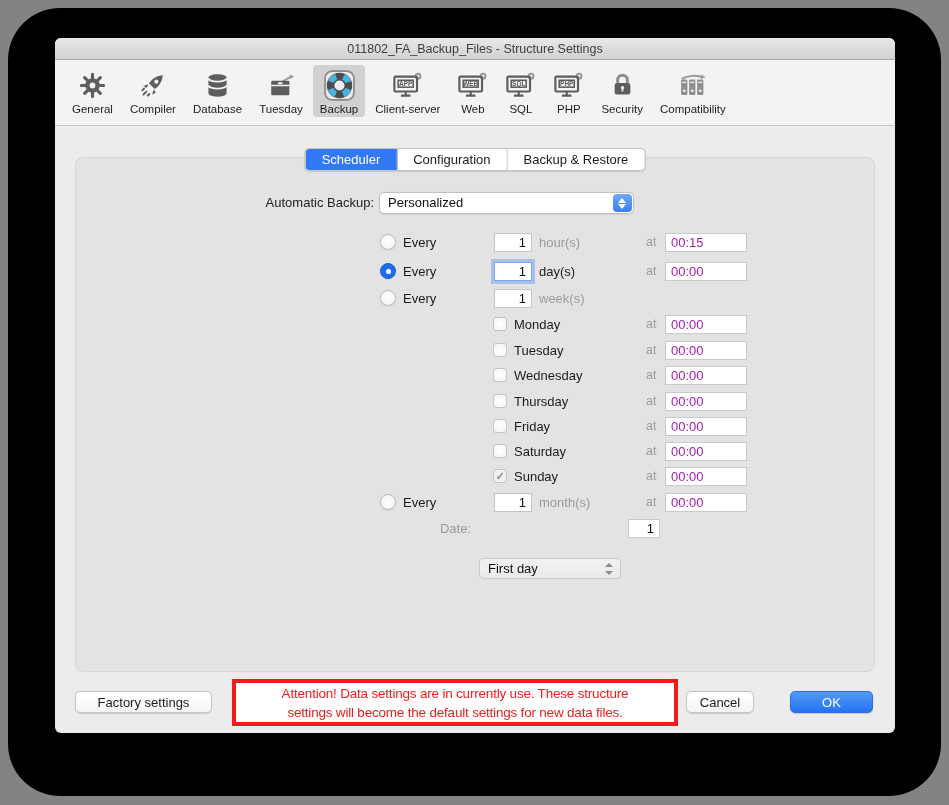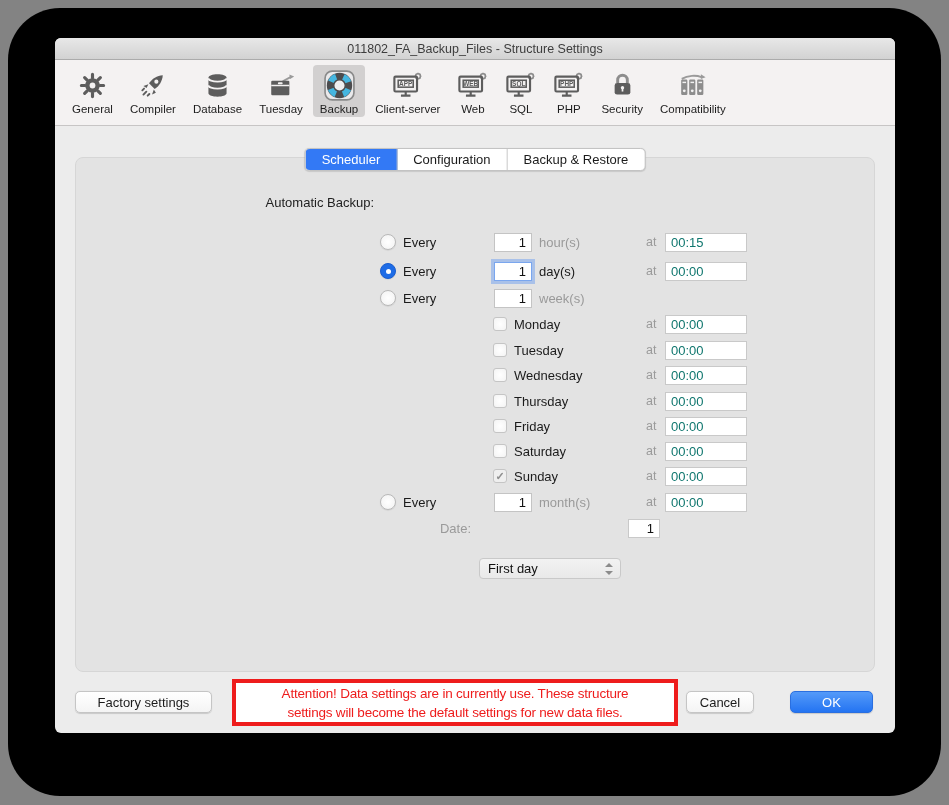--- a/index.html
+++ b/index.html
@@ -96,21 +96,21 @@
   .numfield.focused {
     border:1px solid #7aa6ee;
     box-shadow:0 0 0 3px rgba(122,166,238,.55);
   }
   .unit { position:absolute; left:463px; top:3px; font-size:13px; color:#9a9a9a; }
   .unit.dark { color:#1b1b1b; }
   .at { position:absolute; left:570px; top:3px; font-size:12.5px; color:#9a9a9a; }
   .timefield {
     position:absolute; left:589px; top:1px; width:82px; height:19px;
     background:#fff; border:1px solid #c9c9c9;
-    font-size:13px; color:#0f766e; padding-left:5px; line-height:17px;
+    font-size:13px; color:#a21caf; padding-left:5px; line-height:17px;
   }
   .chk {
     position:absolute; left:417px; top:3px; width:14px; height:14px; border-radius:3px;
     background:radial-gradient(#ffffff,#f3f3f3); border:1px solid #c5c5c5;
     font-size:11px; line-height:12px; text-align:center; color:#8f8f8f; font-weight:bold;
   }
   .chk.checked { background:#efefef; }
   .dayname { position:absolute; left:438px; top:3px; font-size:13px; color:#1b1b1b; }
   .date-label { position:absolute; left:300px; top:3px; width:95px; text-align:right; font-size:13px; color:#9a9a9a; }
   .date-dropdown {
@@ -331,20 +331,24 @@
   <div class="tabs">
     <div class="tab active">Scheduler</div>
     <div class="tab">Configuration</div>
     <div class="tab">Backup &amp; Restore</div>
   </div>
 
   <div class="groupbox">
 
     <div class="auto-row">
       <span class="auto-label">Automatic Backup:</span>
+      <div class="dropdown">
+        <span>Personalized</span>
+        <span class="stepper"></span>
+      </div>
     </div>
 
     <div class="row" style="top:74px">
       <span class="radio"></span>
       <span class="every">Every</span>
       <div class="numfield">1</div>
       <span class="unit">hour(s)</span>
       <span class="at">at</span>
       <div class="timefield">00:15</div>
     </div>

